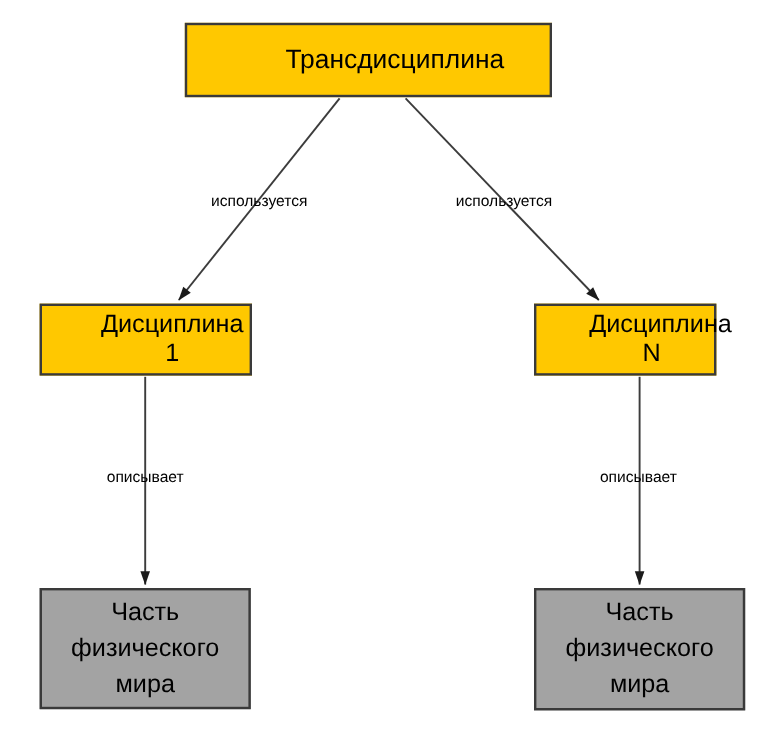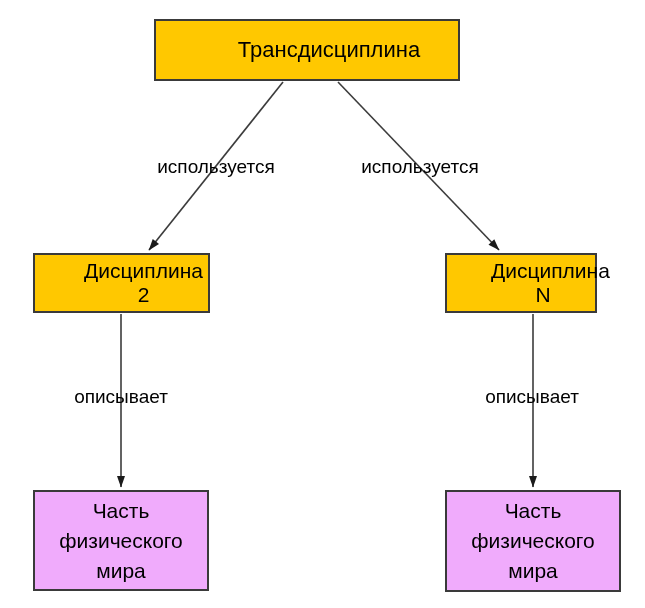--- a/index.html
+++ b/index.html
@@ -22,30 +22,30 @@
     box-sizing: border-box;
     border: 2px solid #3a3a3a;
     display: flex;
     align-items: center;
     justify-content: center;
     text-align: center;
     color: #000000;
   }
   .node .node-label { white-space: pre-wrap; width: 100%; }
   .node-amber { background: #ffc800; padding-left: 44px; }
-  .node-green { background: #f0abfc; }
+  .node-green { background: #a3a3a3; }
   #n-top { left: 154px; top: 19px;  width: 306px; height: 62px;  font-size: 22px; }
   #n-d1  { left: 33px;  top: 253px; width: 177px; height: 60px;  font-size: 21px; }
   #n-dn  { left: 445px; top: 253px; width: 152px; height: 60px;  font-size: 21px; }
   #n-g1  { left: 33px;  top: 490px; width: 176px; height: 101px; font-size: 21px; line-height: 30px; }
   #n-gn  { left: 445px; top: 490px; width: 176px; height: 102px; font-size: 21px; line-height: 30px; }
   .edge-label {
     position: absolute;
     transform: translate(-50%, -50%);
-    font-size: 19px;
+    font-size: 13px;
     color: #000000;
     white-space: nowrap;
     text-align: center;
   }
   #el-uses-left  { left: 216px; top: 167px; }
   #el-uses-right { left: 420px; top: 167px; }
   #el-desc-left  { left: 121px; top: 397px; }
   #el-desc-right { left: 532px; top: 397px; }
 </style>
 </head>
@@ -63,21 +63,21 @@
     <line x1="338" y1="82" x2="499" y2="250" stroke="#3c3c3c" stroke-width="1.6" marker-end="url(#arrowhead)"></line>
     <line x1="121" y1="314" x2="121" y2="487" stroke="#3c3c3c" stroke-width="1.6" marker-end="url(#arrowhead)"></line>
     <line x1="533" y1="314" x2="533" y2="487" stroke="#3c3c3c" stroke-width="1.6" marker-end="url(#arrowhead)"></line>
   </svg>
 
   <div class="node node-amber" id="n-top">
     <span class="node-label">Трансдисциплина</span>
   </div>
 
   <div class="node node-amber" id="n-d1">
-    <span class="node-label">Дисциплина  2</span>
+    <span class="node-label">Дисциплина  1</span>
   </div>
 
   <div class="node node-amber" id="n-dn">
     <span class="node-label">Дисциплина N</span>
   </div>
 
   <div class="node node-green" id="n-g1">
     <span class="node-label">Часть физического мира</span>
   </div>
 

